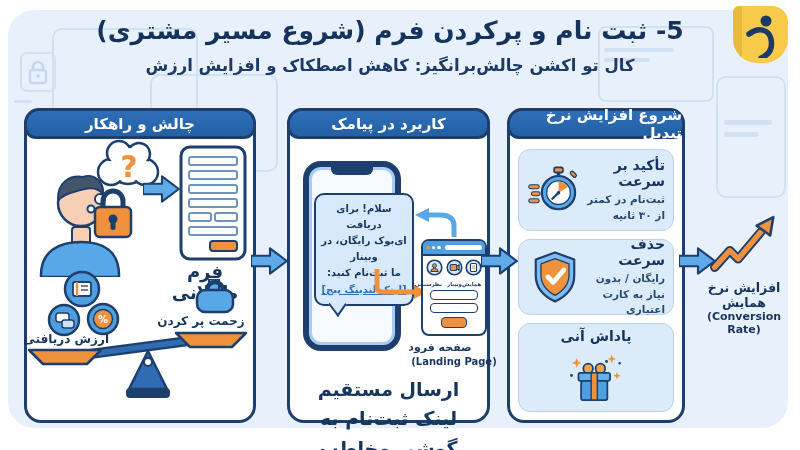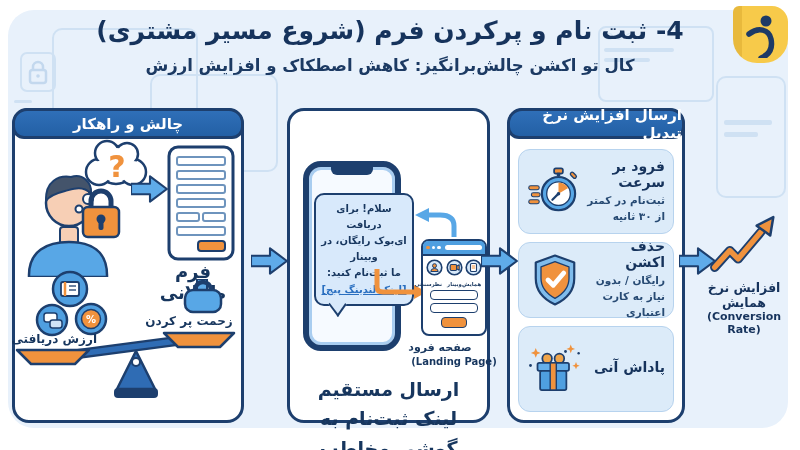--- a/index.html
+++ b/index.html
@@ -24,21 +24,21 @@
     background:linear-gradient(90deg,#e8b93c 0 16%,#f7ca4a 16%);
     border-radius:6px 16px 24px 24px;display:flex;align-items:center;justify-content:center;}
   
   .panel{position:absolute;top:108px;height:315px;background:#ffffff;
     border:3px solid #1d3f6e;border-radius:17px;box-sizing:border-box;z-index:2;}
   .panel-header{position:absolute;left:-3px;right:-3px;top:-3px;height:31px;
     background:linear-gradient(180deg,#2f6fb8,#2360a5);
     border:3px solid #1d3f6e;box-sizing:border-box;
     border-radius:15px 15px 12px 12px;color:#fff;font-weight:bold;font-size:15px;
     display:flex;align-items:center;justify-content:center;direction:rtl;}
-  .panel-challenge{left:12px;width:232px;}
+  .panel-challenge{left:24px;width:232px;}
   .panel-sms{left:287px;width:203px;}
   .panel-tips{left:507px;width:178px;}
   .abs{position:absolute;}
   .lbl{position:absolute;direction:rtl;text-align:center;font-weight:bold;color:#17365e;}
   
   .form-label{left:130px;top:150px;width:96px;font-size:18px;}
   .effort-label{left:128px;top:203px;width:92px;font-size:12px;white-space:nowrap;}
   .value-label{left:6px;top:221px;width:76px;font-size:12px;white-space:nowrap;}
   .challenge-caption{left:2px;top:288px;width:224px;font-size:13.5px;white-space:nowrap;}
   
@@ -69,21 +69,21 @@
   .lp-input{width:46px;height:8px;border:1.5px solid #1d3f6e;border-radius:4px;background:#fff;margin:3px auto 0;}
   .lp-btn{width:24px;height:9px;background:#f0923d;border:1.5px solid #1d3f6e;border-radius:4px;margin:4px auto 0;}
   .landing-title{left:109px;top:230px;width:82px;font-size:11px;z-index:5;}
   .landing-sub{left:117px;top:245px;width:94px;font-size:10px;direction:ltr;z-index:5;}
   .sms-caption{left:8px;top:264px;width:181px;font-size:19px;line-height:1.55;}
   
   .cards{position:absolute;left:0;top:30px;right:0;bottom:0;padding:8px;
     display:flex;flex-direction:column;gap:8px;box-sizing:border-box;}
   .card{background:#dcebf9;border:1.5px solid #b7d3ee;border-radius:12px;
     display:flex;align-items:center;direction:rtl;padding:4px 8px;gap:4px;box-sizing:border-box;}
-  .card-1{height:88px;}.card-2{height:76px;}.card-3{height:90px;}
+  .card-1{height:88px;}.card-2{height:76px;}.card-3{height:90px;flex-direction:column;}
   .card-text{flex:1;text-align:right;direction:rtl;}
   .card-title{font-size:14px;font-weight:bold;color:#16335c;margin-bottom:3px;}
   .card-desc{font-size:10.5px;font-weight:bold;color:#274a73;line-height:1.5;}
   .card-icon{flex:0 0 56px;}
   
   .flow-arrow{position:absolute;z-index:6;}
   .conversion{position:absolute;left:694px;top:212px;width:100px;text-align:center;z-index:2;}
   .result-label{font-size:12.5px;font-weight:bold;color:#16335c;direction:rtl;margin-top:2px;}
   .result-sub{font-size:11px;font-weight:bold;color:#16335c;}
 </style>
@@ -105,21 +105,21 @@
 <div class="deco-dot" style="left:606px;top:33px;"></div>
 <div class="deco-dot" style="left:616px;top:33px;"></div>
 <div class="deco-dot" style="left:626px;top:33px;"></div>
 <div class="deco-line" style="left:604px;top:48px;width:70px;height:4px;"></div>
 <div class="deco-line" style="left:604px;top:58px;width:46px;height:4px;"></div>
 <div class="deco" style="left:716px;top:76px;width:66px;height:118px;border-radius:10px;"></div>
 <div class="deco-line" style="left:724px;top:120px;width:48px;height:5px;"></div>
 <div class="deco-line" style="left:724px;top:132px;width:34px;height:5px;"></div>
 <div class="deco-line" style="left:14px;top:100px;width:18px;height:3px;"></div>
 
-<div class="title">4- ثبت نام و پرکردن فرم (شروع مسیر مشتری)</div>
+<div class="title">5- ثبت نام و پرکردن فرم (شروع مسیر مشتری)</div>
 <div class="subtitle">کال تو اکشن چالش‌برانگیز: کاهش اصطکاک و افزایش ارزش</div>
 <div class="logo">
   <svg width="40" height="46" viewBox="0 0 40 46">
     <circle cx="25" cy="9" r="5.5" fill="#1d3a66"></circle>
     <path d="M8,22 C17,15 28,17 30,27 C32,37 28,43 20,46" fill="none" stroke="#1d3a66" stroke-width="5.5" stroke-linecap="round"></path>
   </svg>
 </div>
 
 <div class="panel panel-challenge">
   <div class="panel-header">چالش و راهکار</div>
@@ -217,20 +217,21 @@
       <circle cx="76" cy="50" r="9.5" fill="#f0923d" stroke="#1d3f6e" stroke-width="1.5"></circle>
       <text x="76" y="54" text-anchor="middle" font-size="10" font-weight="bold" fill="#fff">%</text>
     </g>
   </svg>
 
   <div class="lbl effort-label">زحمت پر کردن</div>
   <div class="lbl value-label">ارزش دریافتی</div>
 </div>
 
 <div class="panel panel-sms">
+  <div class="panel-header">کاربرد در پیامک</div>
 
   <div class="phone">
     <div class="notch"></div>
   </div>
 
   <div class="bubble">
     <div class="msg">سلام! برای دریافت</div>
     <div class="msg">ای‌بوک رایگان، در وبینار</div>
     <div class="msg">ما ثبت‌نام کنید:</div>
     <div class="link">[لینک لندینگ پیج]</div>
@@ -287,26 +288,26 @@
     <div class="lp-input"></div>
     <div class="lp-btn"></div>
   </div>
 
   <div class="lbl landing-title">صفحه فرود</div>
   <div class="lbl landing-sub">(Landing Page)</div>
   <div class="lbl sms-caption">ارسال مستقیم لینک ثبت‌نام به گوشی مخاطب</div>
 </div>
 
 <div class="panel panel-tips">
-  <div class="panel-header">ارسال افزایش نرخ تبدیل</div>
+  <div class="panel-header">شروع افزایش نرخ تبدیل</div>
   <div class="cards">
 
     <div class="card card-1">
       <div class="card-text">
-        <div class="card-title">فرود بر سرعت</div>
+        <div class="card-title">تأکید بر سرعت</div>
         <div class="card-desc">ثبت‌نام در کمتر از ۳۰ ثانیه</div>
       </div>
       <svg class="card-icon" width="56" height="58" viewBox="0 0 64 64">
         <g fill="#f0923d" stroke="#1d3f6e" stroke-width="1.2">
           <rect x="2" y="26" width="12" height="4.5" rx="2.2"></rect>
           <rect x="5" y="34" width="10" height="4.5" rx="2.2"></rect>
           <rect x="2" y="42" width="12" height="4.5" rx="2.2"></rect>
         </g>
         <rect x="31" y="6" width="10" height="6" rx="2" fill="#f0923d" stroke="#1d3f6e" stroke-width="2"></rect>
         <rect x="34" y="11" width="4" height="4" fill="#1d3f6e"></rect>
@@ -314,21 +315,21 @@
         <circle cx="36" cy="35" r="19" fill="#58a7e6" stroke="#1d3f6e" stroke-width="2.5"></circle>
         <circle cx="36" cy="35" r="13.5" fill="#fff" stroke="#1d3f6e" stroke-width="1.5"></circle>
         <path d="M36,35 L36,22.5 A12.5,12.5 0 0 1 47,28.5 Z" fill="#f0923d"></path>
         <line x1="36" y1="35" x2="29" y2="42" stroke="#1d3f6e" stroke-width="2.5" stroke-linecap="round"></line>
         <circle cx="36" cy="35" r="2" fill="#1d3f6e"></circle>
       </svg>
     </div>
 
     <div class="card card-2">
       <div class="card-text">
-        <div class="card-title">حذف اکشن</div>
+        <div class="card-title">حذف سرعت</div>
         <div class="card-desc">رایگان / بدون نیاز به کارت اعتباری</div>
       </div>
       <svg class="card-icon" width="56" height="58" viewBox="0 0 64 64">
         <path d="M32,4 L54,12 V30 C54,45 45,54 32,60 C19,54 10,45 10,30 V12 Z" fill="#7fbcec" stroke="#1d3f6e" stroke-width="2.5" stroke-linejoin="round"></path>
         <path d="M32,11 L48,17 V30 C48,41 41,48 32,53 C23,48 16,41 16,30 V17 Z" fill="#f0923d" stroke="#1d3f6e" stroke-width="1.5" stroke-linejoin="round"></path>
         <path d="M24,32 L30,38 L42,24" fill="none" stroke="#fff" stroke-width="5.5" stroke-linecap="round" stroke-linejoin="round"></path>
       </svg>
     </div>
 
     <div class="card card-3">

